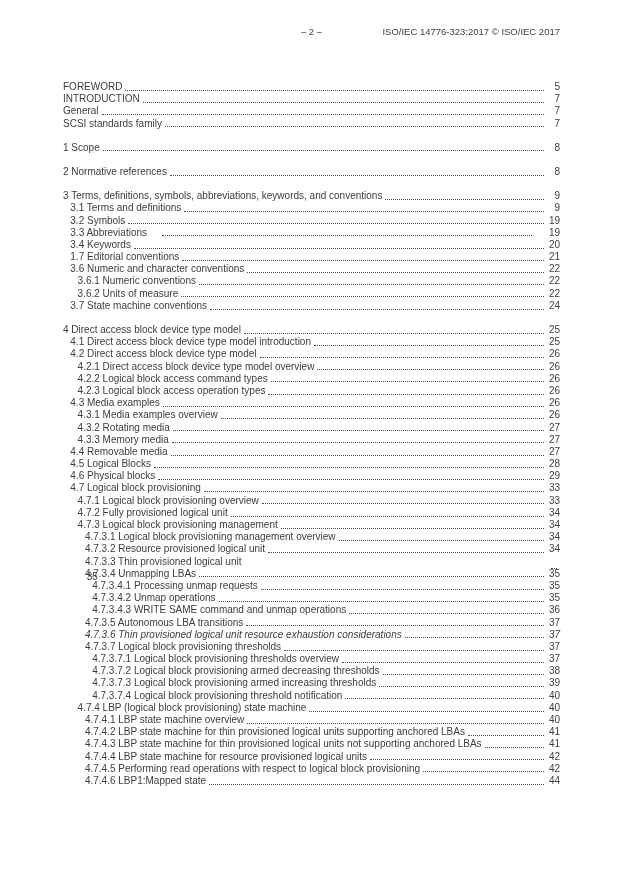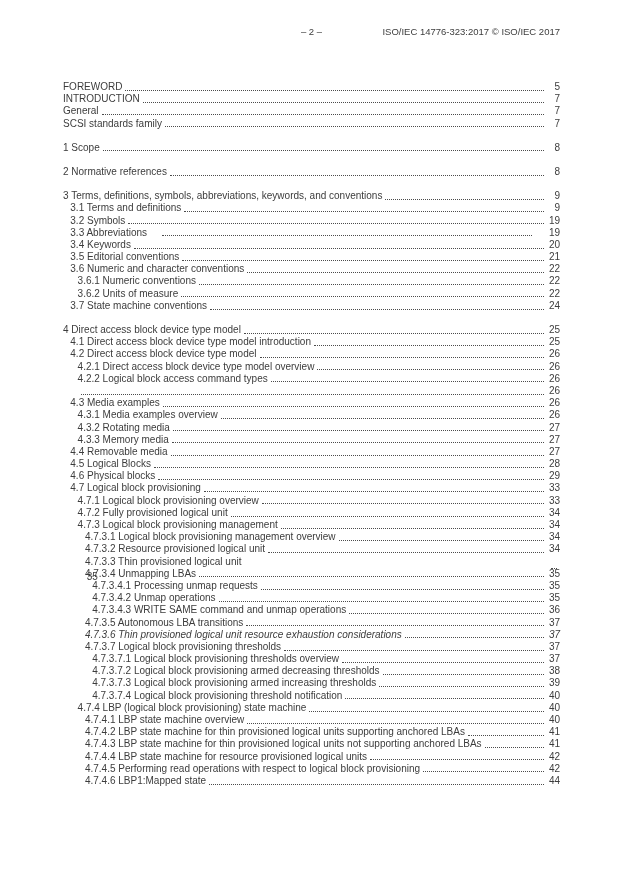--- a/index.html
+++ b/index.html
@@ -135,21 +135,21 @@
           <span class="toc-title">3.3 Abbreviations</span>
           <span class="leader"></span>
           <span class="pagenum">19</span>
         </div>
         <div class="toc-row" style="padding-left: 7.3px;">
           <span class="toc-title">3.4 Keywords</span>
           <span class="leader"></span>
           <span class="pagenum">20</span>
         </div>
         <div class="toc-row" style="padding-left: 7.3px;">
-          <span class="toc-title">3.5 Editorial conventions</span>
+          <span class="toc-title">1.7 Editorial conventions</span>
           <span class="leader"></span>
           <span class="pagenum">21</span>
         </div>
         <div class="toc-row" style="padding-left: 7.3px;">
           <span class="toc-title">3.6 Numeric and character conventions</span>
           <span class="leader"></span>
           <span class="pagenum">22</span>
         </div>
         <div class="toc-row" style="padding-left: 14.6px;">
           <span class="toc-title">3.6.1 Numeric conventions</span>
@@ -187,20 +187,21 @@
           <span class="toc-title">4.2.1 Direct access block device type model overview</span>
           <span class="leader"></span>
           <span class="pagenum">26</span>
         </div>
         <div class="toc-row" style="padding-left: 14.6px;">
           <span class="toc-title">4.2.2 Logical block access command types</span>
           <span class="leader"></span>
           <span class="pagenum">26</span>
         </div>
         <div class="toc-row" style="padding-left: 14.6px;">
+          <span class="toc-title">4.2.3 Logical block access operation types</span>
           <span class="leader"></span>
           <span class="pagenum">26</span>
         </div>
         <div class="toc-row" style="padding-left: 7.3px;">
           <span class="toc-title">4.3 Media examples</span>
           <span class="leader"></span>
           <span class="pagenum">26</span>
         </div>
         <div class="toc-row" style="padding-left: 14.6px;">
           <span class="toc-title">4.3.1 Media examples overview</span>

